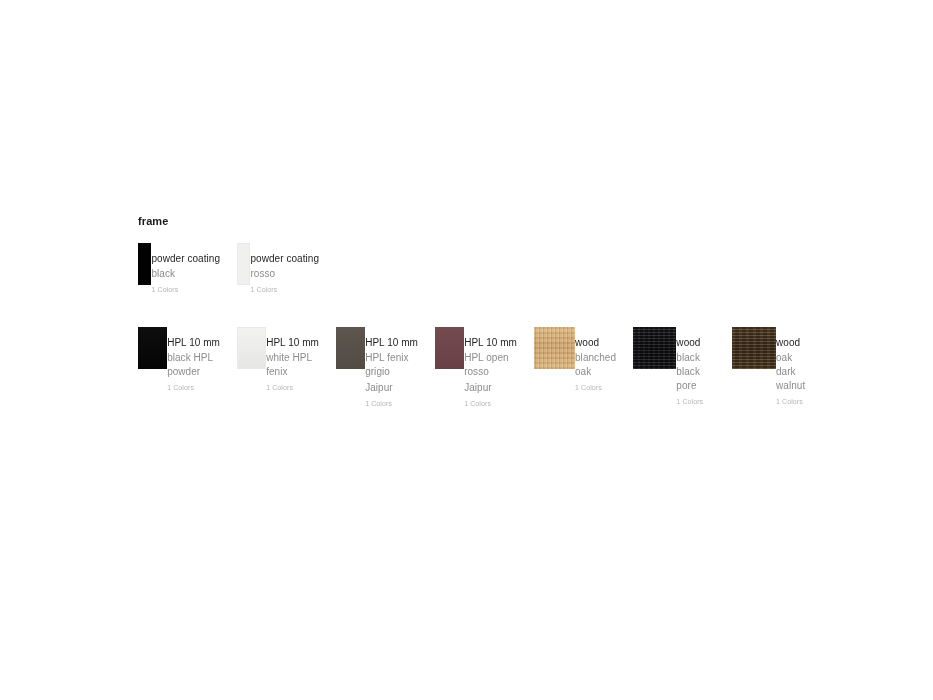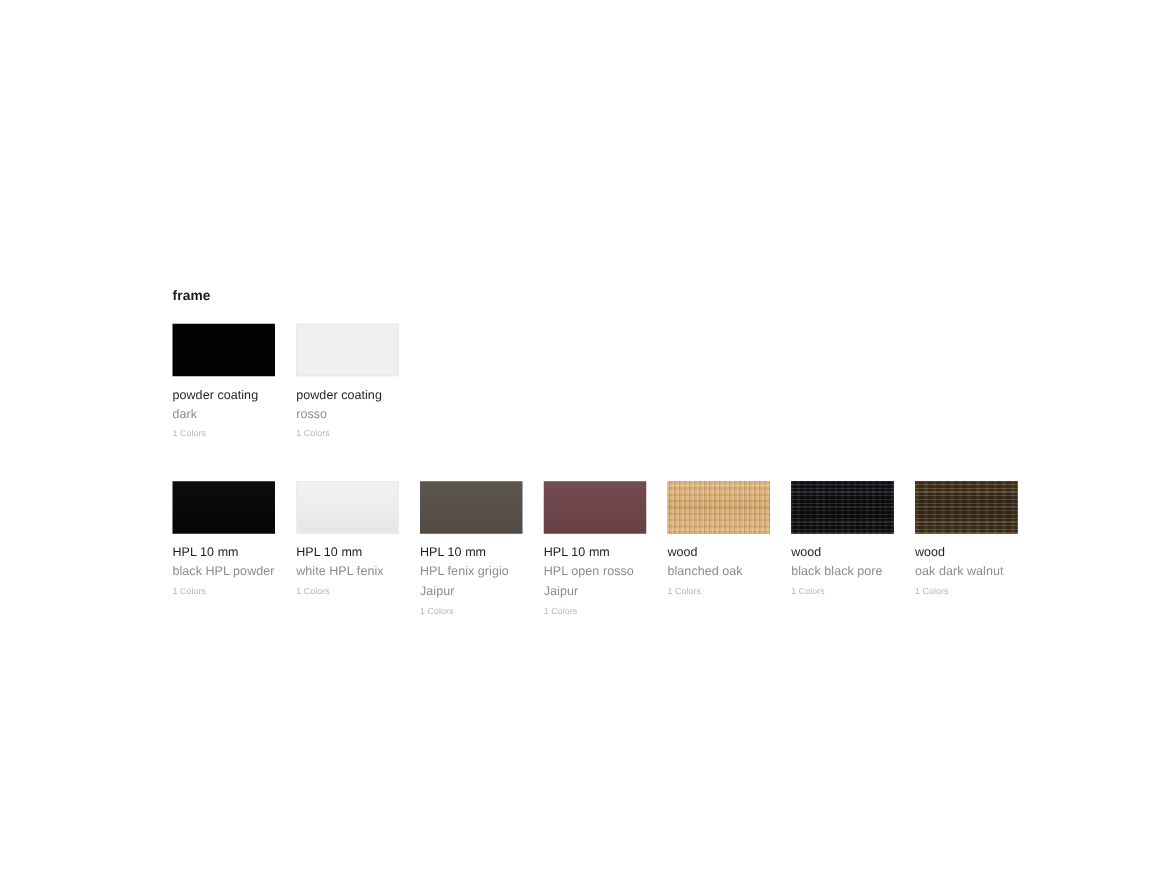--- a/index.html
+++ b/index.html
@@ -12,21 +12,21 @@
     height: 700px;
     position: relative;
     font-family: "Liberation Sans", sans-serif;
     -webkit-font-smoothing: antialiased;
     overflow: hidden;
   }
 
   .config-root {
     position: absolute;
     left: 138px;
-    top: 230px;
+    top: 214px;
     width: 760px;
   }
 
   .section { margin-bottom: 0; }
 
   .section-title {
     font-size: 11px;
     font-weight: bold;
     color: #1a1a1a;
     letter-spacing: 0.1px;
@@ -38,21 +38,21 @@
     display: flex;
     flex-direction: row;
     align-items: flex-start;
     gap: 17px;
   }
 
   .swatch-cell {
     width: 82px;
     flex: 0 0 82px;
     display: flex;
-    flex-direction: column;
+    flex-direction: row;
   }
 
   .swatch-chip {
     width: 82px;
     height: 42px;
     box-sizing: border-box;
     background-color: #000;
     position: relative;
   }
 
@@ -135,21 +135,21 @@
 
 <div class="config-root">
 
   <div class="section">
     <div class="section-title">frame</div>
     <div class="swatch-row" id="row-frame">
         <div class="swatch-cell">
           <div class="swatch-chip" style="background-color: rgb(2, 2, 2);"></div>
           <div class="swatch-labels">
             <div class="swatch-name">powder coating</div>
-            <div class="swatch-variant">dark</div>
+            <div class="swatch-variant">black</div>
             <div class="swatch-count">1 Colors</div>
           </div>
         </div>
         <div class="swatch-cell">
           <div class="swatch-chip bordered" style="background-color: rgb(240, 240, 238);"></div>
           <div class="swatch-labels">
             <div class="swatch-name">powder coating</div>
             <div class="swatch-variant">rosso</div>
             <div class="swatch-count">1 Colors</div>
           </div>

